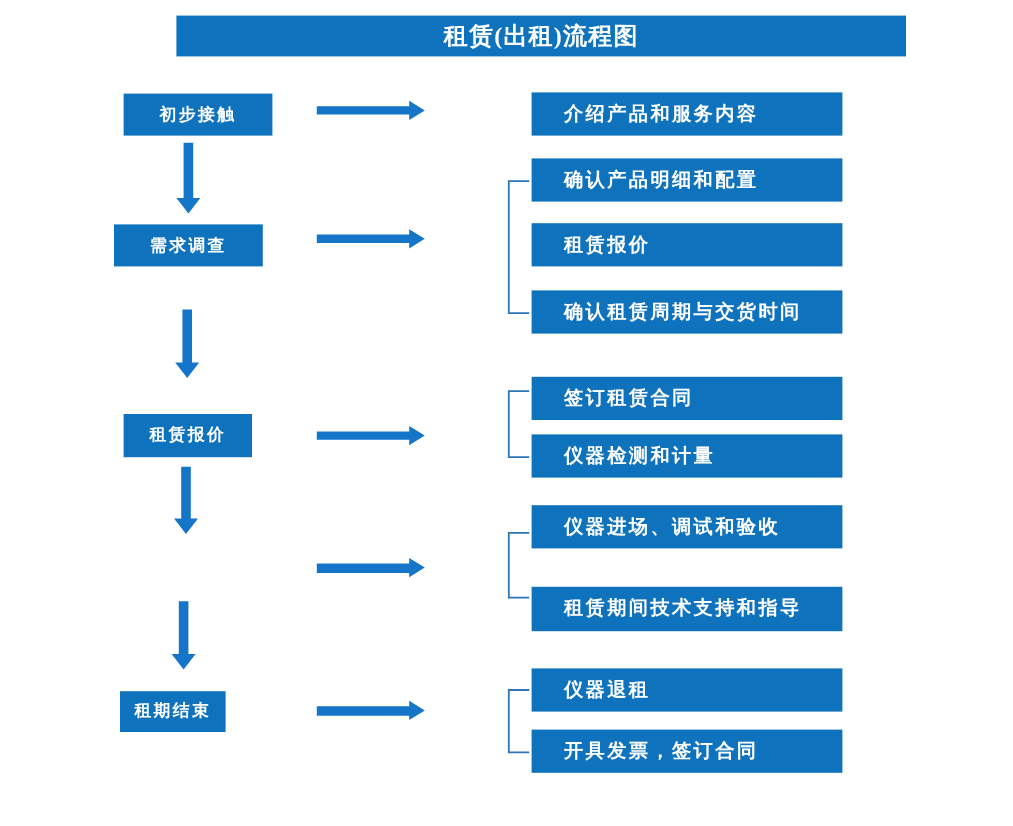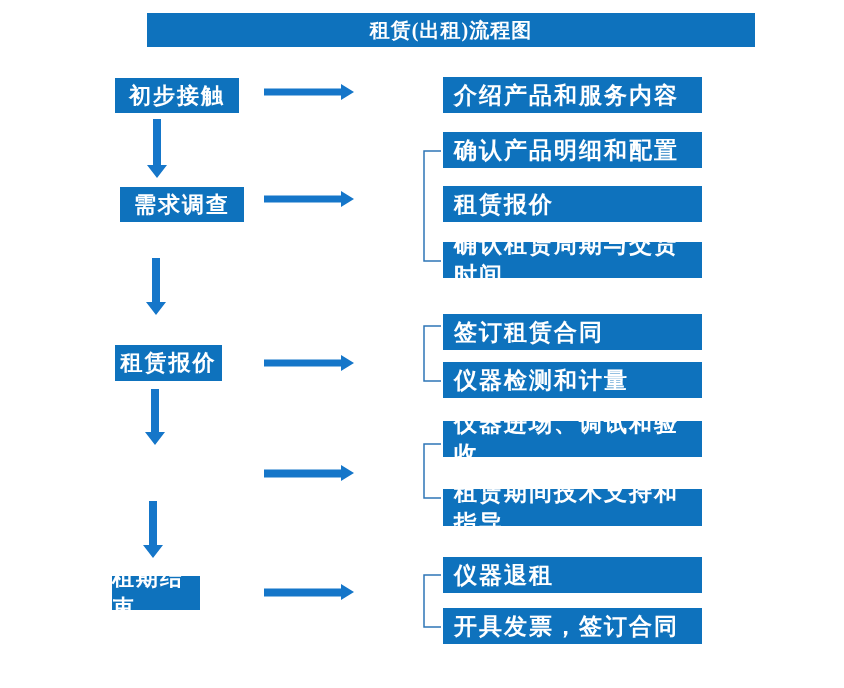--- a/index.html
+++ b/index.html
@@ -15,22 +15,22 @@
     display:flex;align-items:center;justify-content:center;
     font-size:20px;letter-spacing:1px;margin-left:48px;
   }
   .connectors{position:absolute;left:0;top:0;width:844px;height:688px;}
   .arrow{fill:var(--arrow,#1576c9);}
   .bracket{fill:none;stroke:var(--bracket,#2e75b6);stroke-width:1.5px;}
   .box{
     position:absolute;background:var(--box,#0e72bd);color:var(--text,#fff);
     display:flex;align-items:center;box-sizing:border-box;
   }
-  .box.step{font-size:22px;letter-spacing:2px;justify-content:center;margin-left:12px;}
-  .box.detail{font-size:23px;letter-spacing:2px;padding-left:11px;}
+  .box.step{font-size:14px;letter-spacing:2px;justify-content:center;}
+  .box.detail{font-size:16px;letter-spacing:2px;padding-left:27px;}
 </style>
 </head>
 <body>
 
 <div class="canvas">
 
   <div class="titlebar">
     <span>租赁(出租)流程图</span>
   </div>
 
@@ -47,21 +47,21 @@
     <path class="arrow" d="M264 469.5 H341 V465 L354 473 L341 481 V477.5 H264 Z"></path>
     <path class="arrow" d="M264 588.5 H341 V584 L354 592 L341 600 V596.5 H264 Z"></path>
 
     <path class="bracket" d="M441 151 H424 V261 H441"></path>
     <path class="bracket" d="M441 326 H424 V381 H441"></path>
     <path class="bracket" d="M441 444 H424 V498 H441"></path>
     <path class="bracket" d="M441 575 H424 V627 H441"></path>
   </svg>
 
   <div class="box step" style="left:103px;top:78px;width:124px;height:35px;">初步接触</div>
-  <div class="box step" style="left:108px;top:187px;width:124px;height:35px;">需求调查</div>
+  <div class="box step" style="left:95px;top:187px;width:124px;height:35px;">需求调查</div>
   <div class="box step" style="left:103px;top:345px;width:107px;height:36px;">租赁报价</div>
   <div class="box step" style="left:100px;top:576px;width:88px;height:34px;">租期结束</div>
 
   <div class="box detail" style="left:443px;top:77px;width:259px;height:36px;">介绍产品和服务内容</div>
 
   <div class="box detail" style="left:443px;top:132px;width:259px;height:36px;text-align:center;">确认产品明细和配置</div>
   <div class="box detail" style="left:443px;top:186px;width:259px;height:36px;">租赁报价</div>
   <div class="box detail" style="left:443px;top:242px;width:259px;height:36px;">确认租赁周期与交货时间</div>
 
   <div class="box detail" style="left:443px;top:314px;width:259px;height:36px;">签订租赁合同</div>

